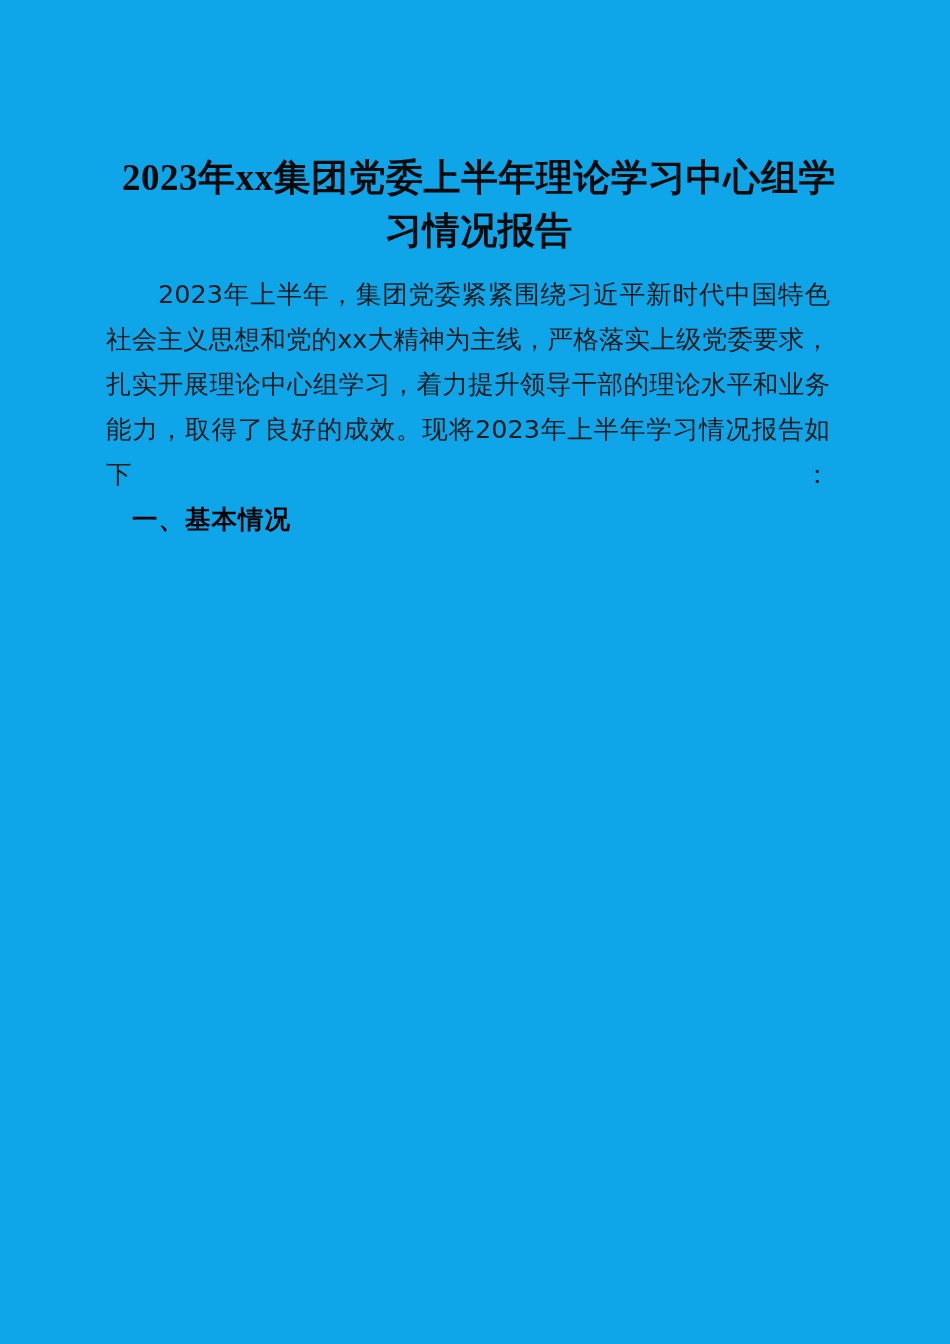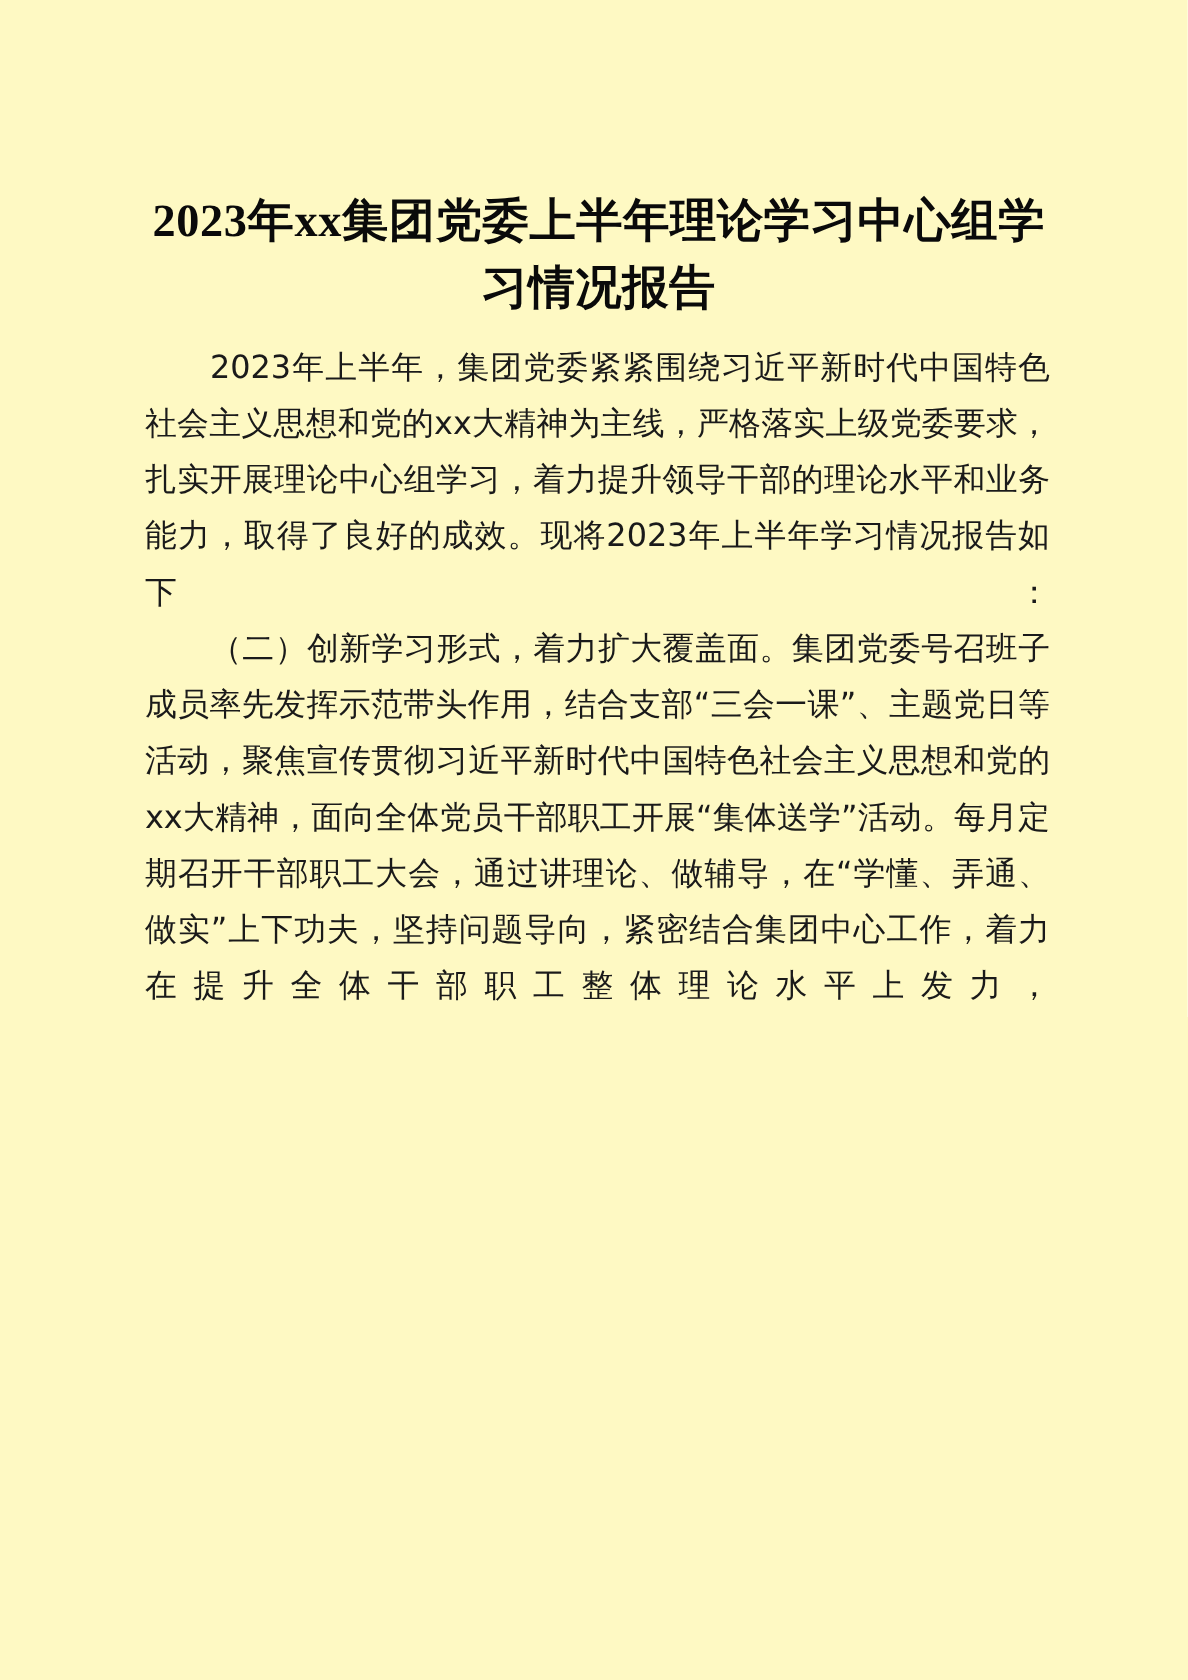--- a/index.html
+++ b/index.html
@@ -34,21 +34,21 @@
     font-weight: bold;
     font-size: 37px;
     line-height: 53px;
     letter-spacing: 0.5px;
     color: #0a0a0a;
   }
 
   
   #body-text {
     position: absolute;
-    left: 116px;
+    left: 106px;
     top: 272px;
     width: 724px;
   }
 
   .para {
     font-family: "DejaVu Sans", "Liberation Sans", sans-serif;
     font-size: 25.5px;
     line-height: 45px;
     color: #1a1a1a;
     text-align: justify;
@@ -72,27 +72,27 @@
     text-indent: 26px;
     letter-spacing: 1px;
   }
   .para.stretch-all {
     text-align-last: justify;
   }
 </style>
 </head>
 <body>
 
-<div id="page" style="background: #fef9c3;">
+<div id="page" style="background: #0ea5e9;">
 
   <h1 id="doc-title">2023年xx集团党委上半年理论学习中心组学习情况报告</h1>
 
   <div id="body-text">
 
     <p class="para indent stretch-all">2023年上半年，集团党委紧紧围绕习近平新时代中国特色社会主义思想和党的xx大精神为主线，严格落实上级党委要求，扎实开展理论中心组学习，着力提升领导干部的理论水平和业务能力，取得了良好的成效。现将2023年上半年学习情况报告如下：</p>
 
+    <p class="heading">一、基本情况</p>
 
 
-    <p class="para indent stretch-all">（二）创新学习形式，着力扩大覆盖面。集团党委号召班子成员率先发挥示范带头作用，结合支部“三会一课”、主题党日等活动，聚焦宣传贯彻习近平新时代中国特色社会主义思想和党的xx大精神，面向全体党员干部职工开展“集体送学”活动。每月定期召开干部职工大会，通过讲理论、做辅导，在“学懂、弄通、做实”上下功夫，坚持问题导向，紧密结合集团中心工作，着力在提升全体干部职工整体理论水平上发力，</p>
 
   </div>
 
 </div>
 
 </body></html>

